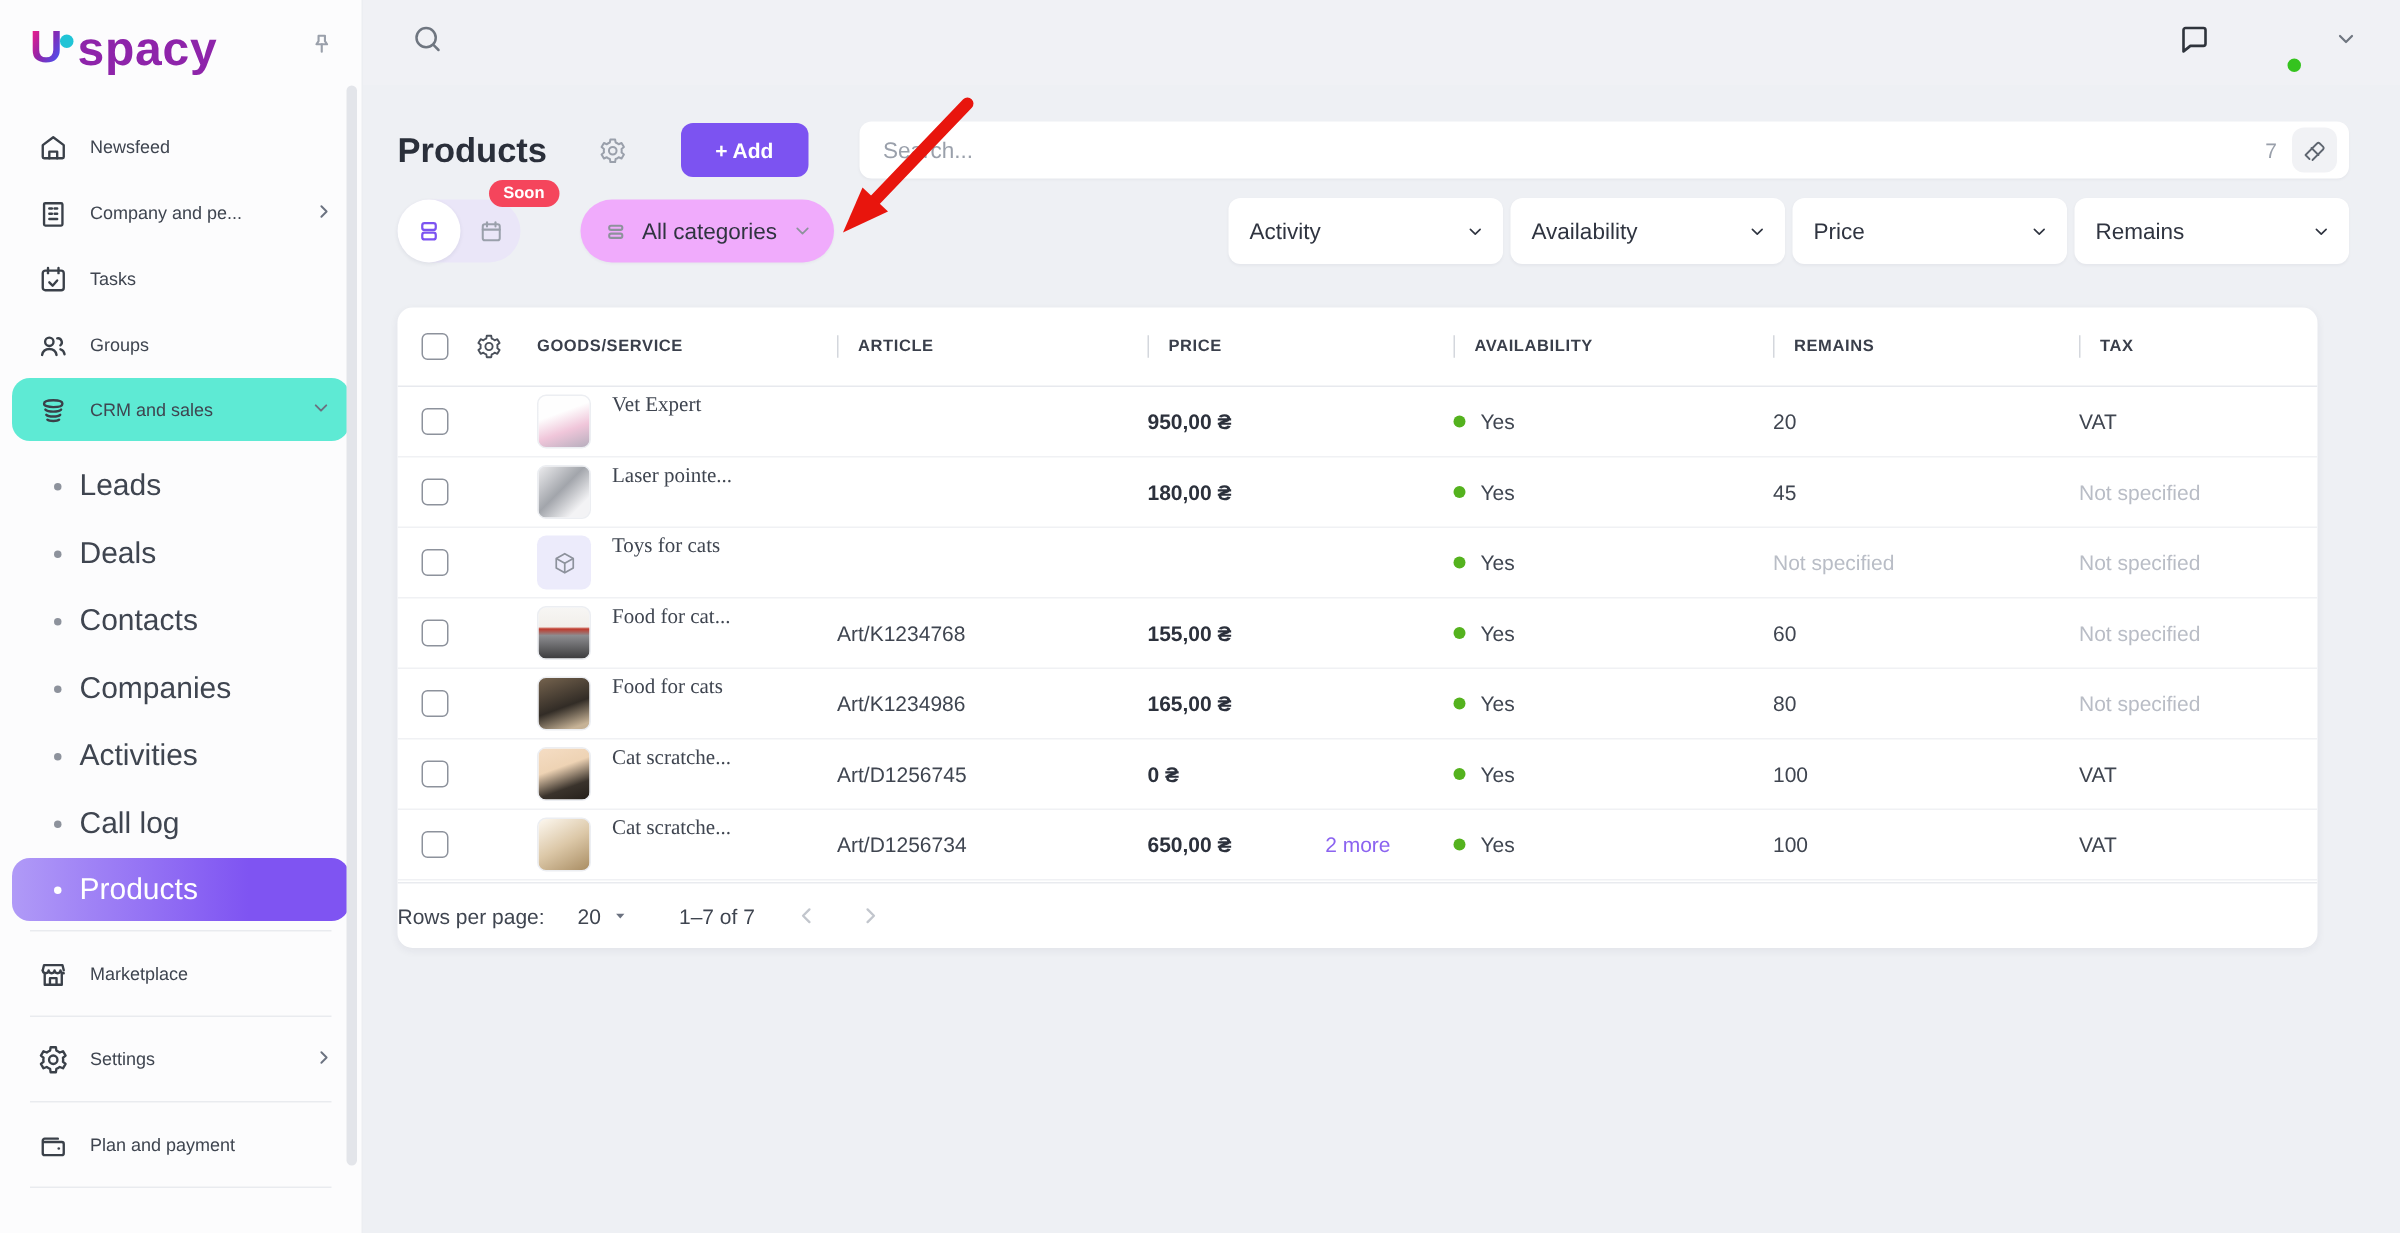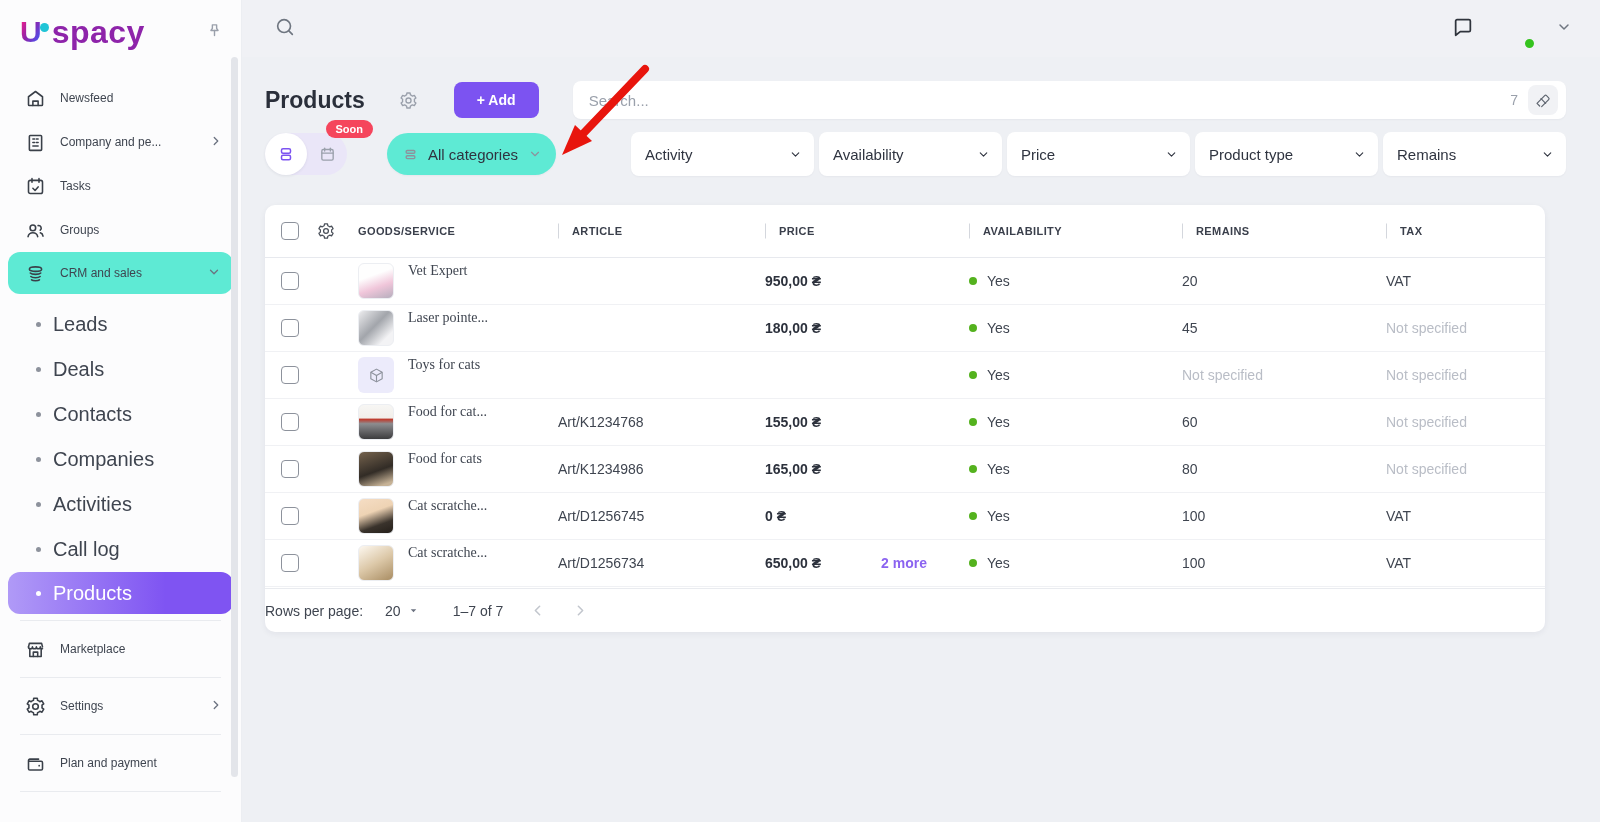--- a/index.html
+++ b/index.html
@@ -71,21 +71,21 @@
 
   .toolbar { position:absolute; left:23px; top:75px; right:34px; height:44px;
     display:flex; align-items:center; }
   .view-toggle { position:relative; width:82px; height:42px; background:#eae6f8;
     border-radius:21px; display:flex; align-items:center; }
   .seg { width:42px; height:42px; display:flex; align-items:center; justify-content:center; cursor:pointer; }
   .seg.active { background:#fff; border-radius:21px; box-shadow:0 1px 3px rgba(30,35,60,.08); color:#7c53f1; }
   .seg.soon-seg { color:#9aa0ab; width:40px; }
   .soon-badge { position:absolute; top:-13px; right:-26px; background:#f5455c; color:#fff;
     font-size:11px; font-weight:700; padding:3px 10px; border-radius:10px; }
-  .cat-select { margin-left:40px; height:42px; background:#5eead4; border-radius:21px;
+  .cat-select { margin-left:40px; height:42px; background:#f0abfc; border-radius:21px;
     display:flex; align-items:center; gap:10px; padding:0 14px 0 16px; cursor:pointer;
     box-shadow:0 1px 2px rgba(30,35,60,.04); }
   .cat-select .cat-label { font-size:15px; color:#2f3440; }
   .cat-ic, .sel-chev { color:#8d929c; display:flex; }
   .filters { margin-left:auto; display:flex; gap:5px; }
   .filter { width:183px; height:44px; background:#fff; border-radius:8px; display:flex;
     align-items:center; justify-content:space-between; padding:0 12px 0 14px; cursor:pointer;
     box-shadow:0 1px 2px rgba(30,35,60,.04); }
   .filter span { font-size:15px; color:#2f3440; }
 
@@ -110,21 +110,21 @@
   .thumb.ph { background:#ecebfb; border:none; display:flex; align-items:center; justify-content:center; color:#8d929c; }
   .t1 { background:linear-gradient(160deg,#fefefe 35%,#f0c6da 65%,#b6aebd 100%); }
   .t2 { background:linear-gradient(135deg,#ececee 0%,#a2a5ab 45%,#f3f3f5 80%); }
   .t4 { background:linear-gradient(180deg,#f7f6f4 0%,#f2efea 38%,#c0392b 42%,#8d8d90 55%,#3c3c3e 100%); }
   .t5 { background:linear-gradient(160deg,#75634e 0%,#322c26 55%,#c6b296 90%); }
   .t6 { background:linear-gradient(160deg,#f5ddc4 0%,#eed3b4 38%,#3a332c 72%,#241f1a 100%); }
   .t7 { background:linear-gradient(150deg,#fdf8f0 0%,#dcc8a8 50%,#a98d63 100%); }
   .p-name { font-size:14px; color:#3f4550; }
   .cell { font-size:14px; color:#3f4550; }
   .price-cell { font-weight:700; color:#2c313c; display:flex; align-items:center; }
-  .more-link { margin-left:auto; margin-right:42px; font-weight:700; color:#8b63f0;
+  .more-link { margin-left:auto; margin-right:42px; font-weight:400; color:#8b63f0;
     font-size:14px; cursor:pointer; }
   .avail { display:flex; align-items:center; gap:10px; }
   .avail .dot { width:8px; height:8px; border-radius:50%; background:#54b21e; }
   .muted { color:#b9bdc6; }
 
   .t-foot { position:absolute; left:0; right:0; bottom:0; height:44px; border-top:1px solid #e9ebef;
     display:flex; align-items:center; justify-content:flex-start; gap:0; padding-right:14px; }
   .rpp-label { font-size:14px; color:#3f4550; }
   .rpp-select { display:flex; align-items:center; gap:7px; margin-left:22px; cursor:pointer;
     font-size:14px; color:#3f4550; }
@@ -391,28 +391,20 @@
       </div>
       <div class="filter">
         <span>Price</span>
         <span class="sel-chev">
             <svg width="13" height="13" viewBox="0 0 24 24" fill="none" stroke="currentColor" stroke-width="2" stroke-linecap="round" stroke-linejoin="round">
               <polyline points="6 9 12 15 18 9"></polyline>
             </svg>
           </span>
       </div>
       <div class="filter">
-        <span>Product type</span>
-        <span class="sel-chev">
-            <svg width="13" height="13" viewBox="0 0 24 24" fill="none" stroke="currentColor" stroke-width="2" stroke-linecap="round" stroke-linejoin="round">
-              <polyline points="6 9 12 15 18 9"></polyline>
-            </svg>
-          </span>
-      </div>
-      <div class="filter">
         <span>Remains</span>
         <span class="sel-chev">
             <svg width="13" height="13" viewBox="0 0 24 24" fill="none" stroke="currentColor" stroke-width="2" stroke-linecap="round" stroke-linejoin="round">
               <polyline points="6 9 12 15 18 9"></polyline>
             </svg>
           </span>
       </div>
     </div>
   </div>
 

